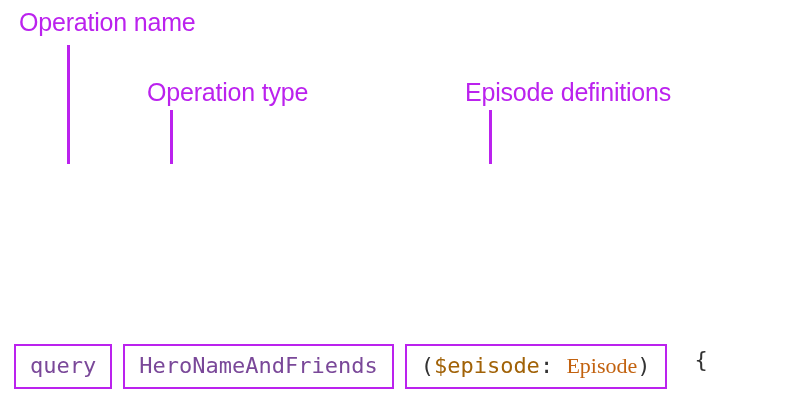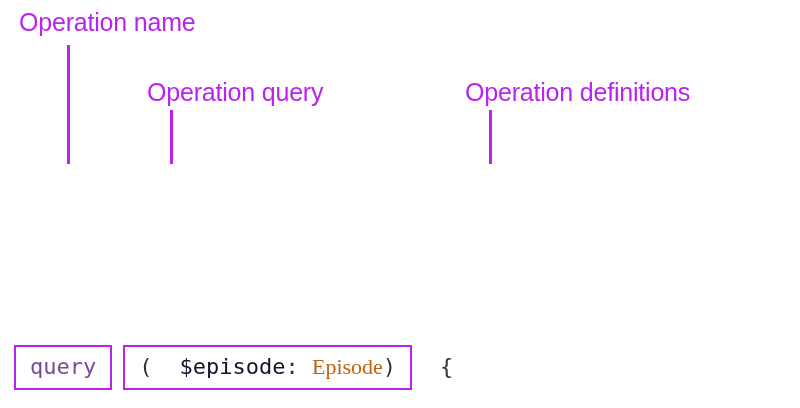--- a/index.html
+++ b/index.html
@@ -54,67 +54,68 @@
     white-space: pre;
   }
   .code-line {
     position: relative;
     height: 46px;
   }
 
   
   #code-line-signature {
     display: flex;
-    align-items: center;
+    align-items: flex-start;
     padding-left: 14px;
     height: 46px;
   }
 
   .token-box {
     border: 2px solid #bb22ee;
     padding: 4px 14px 5px 14px;
     margin-right: 11px;
     line-height: 32px;
     box-sizing: border-box;
     background: #ffffff;
   }
   .token-box:last-of-type { margin-right: 0; }
 
   .tok-keyword   { color: #7a4899; }
   .tok-opname    { color: #7a4899; }
   .tok-punct     { color: #333333; }
-  .tok-var       { color: #0f172a; margin-left: 27px; }
+  .tok-var       { color: #a16207; }
   .tok-type      { color: #c2620f; font-family: Liberation Serif, serif; }
 
   .trailing-brace {
     margin-left: 17px;
     color: #333333;
     line-height: 32px;
   }
 </style>
 </head>
 <body>
 
 <div class="annot-label" id="label-operation-type">Operation name</div>
 
-<div class="annot-label" id="label-operation-name">Operation query</div>
+<div class="annot-label" id="label-operation-name">Operation type</div>
 
-<div class="annot-label" id="label-variable-defs">Operation definitions</div>
+<div class="annot-label" id="label-variable-defs">Episode definitions</div>
 
 <div class="connector" id="connector-operation-type"></div>
 <div class="connector" id="connector-operation-name"></div>
 <div class="connector" id="connector-variable-defs"></div>
 
 <div class="code-block">
 
   
   <div class="code-line" id="code-line-signature">
 
     <span class="token-box"><span class="tok-keyword">query</span></span>
 
+    <span class="token-box"><span class="tok-opname">HeroNameAndFriends</span></span>
 
     <span class="token-box"><span class="tok-punct">(</span><span class="tok-var">$episode</span><span class="tok-punct">: </span><span class="tok-type">Episode</span><span class="tok-punct">)</span></span>
 
     <span class="trailing-brace">{</span>
   </div>
 
   
   
 
   

